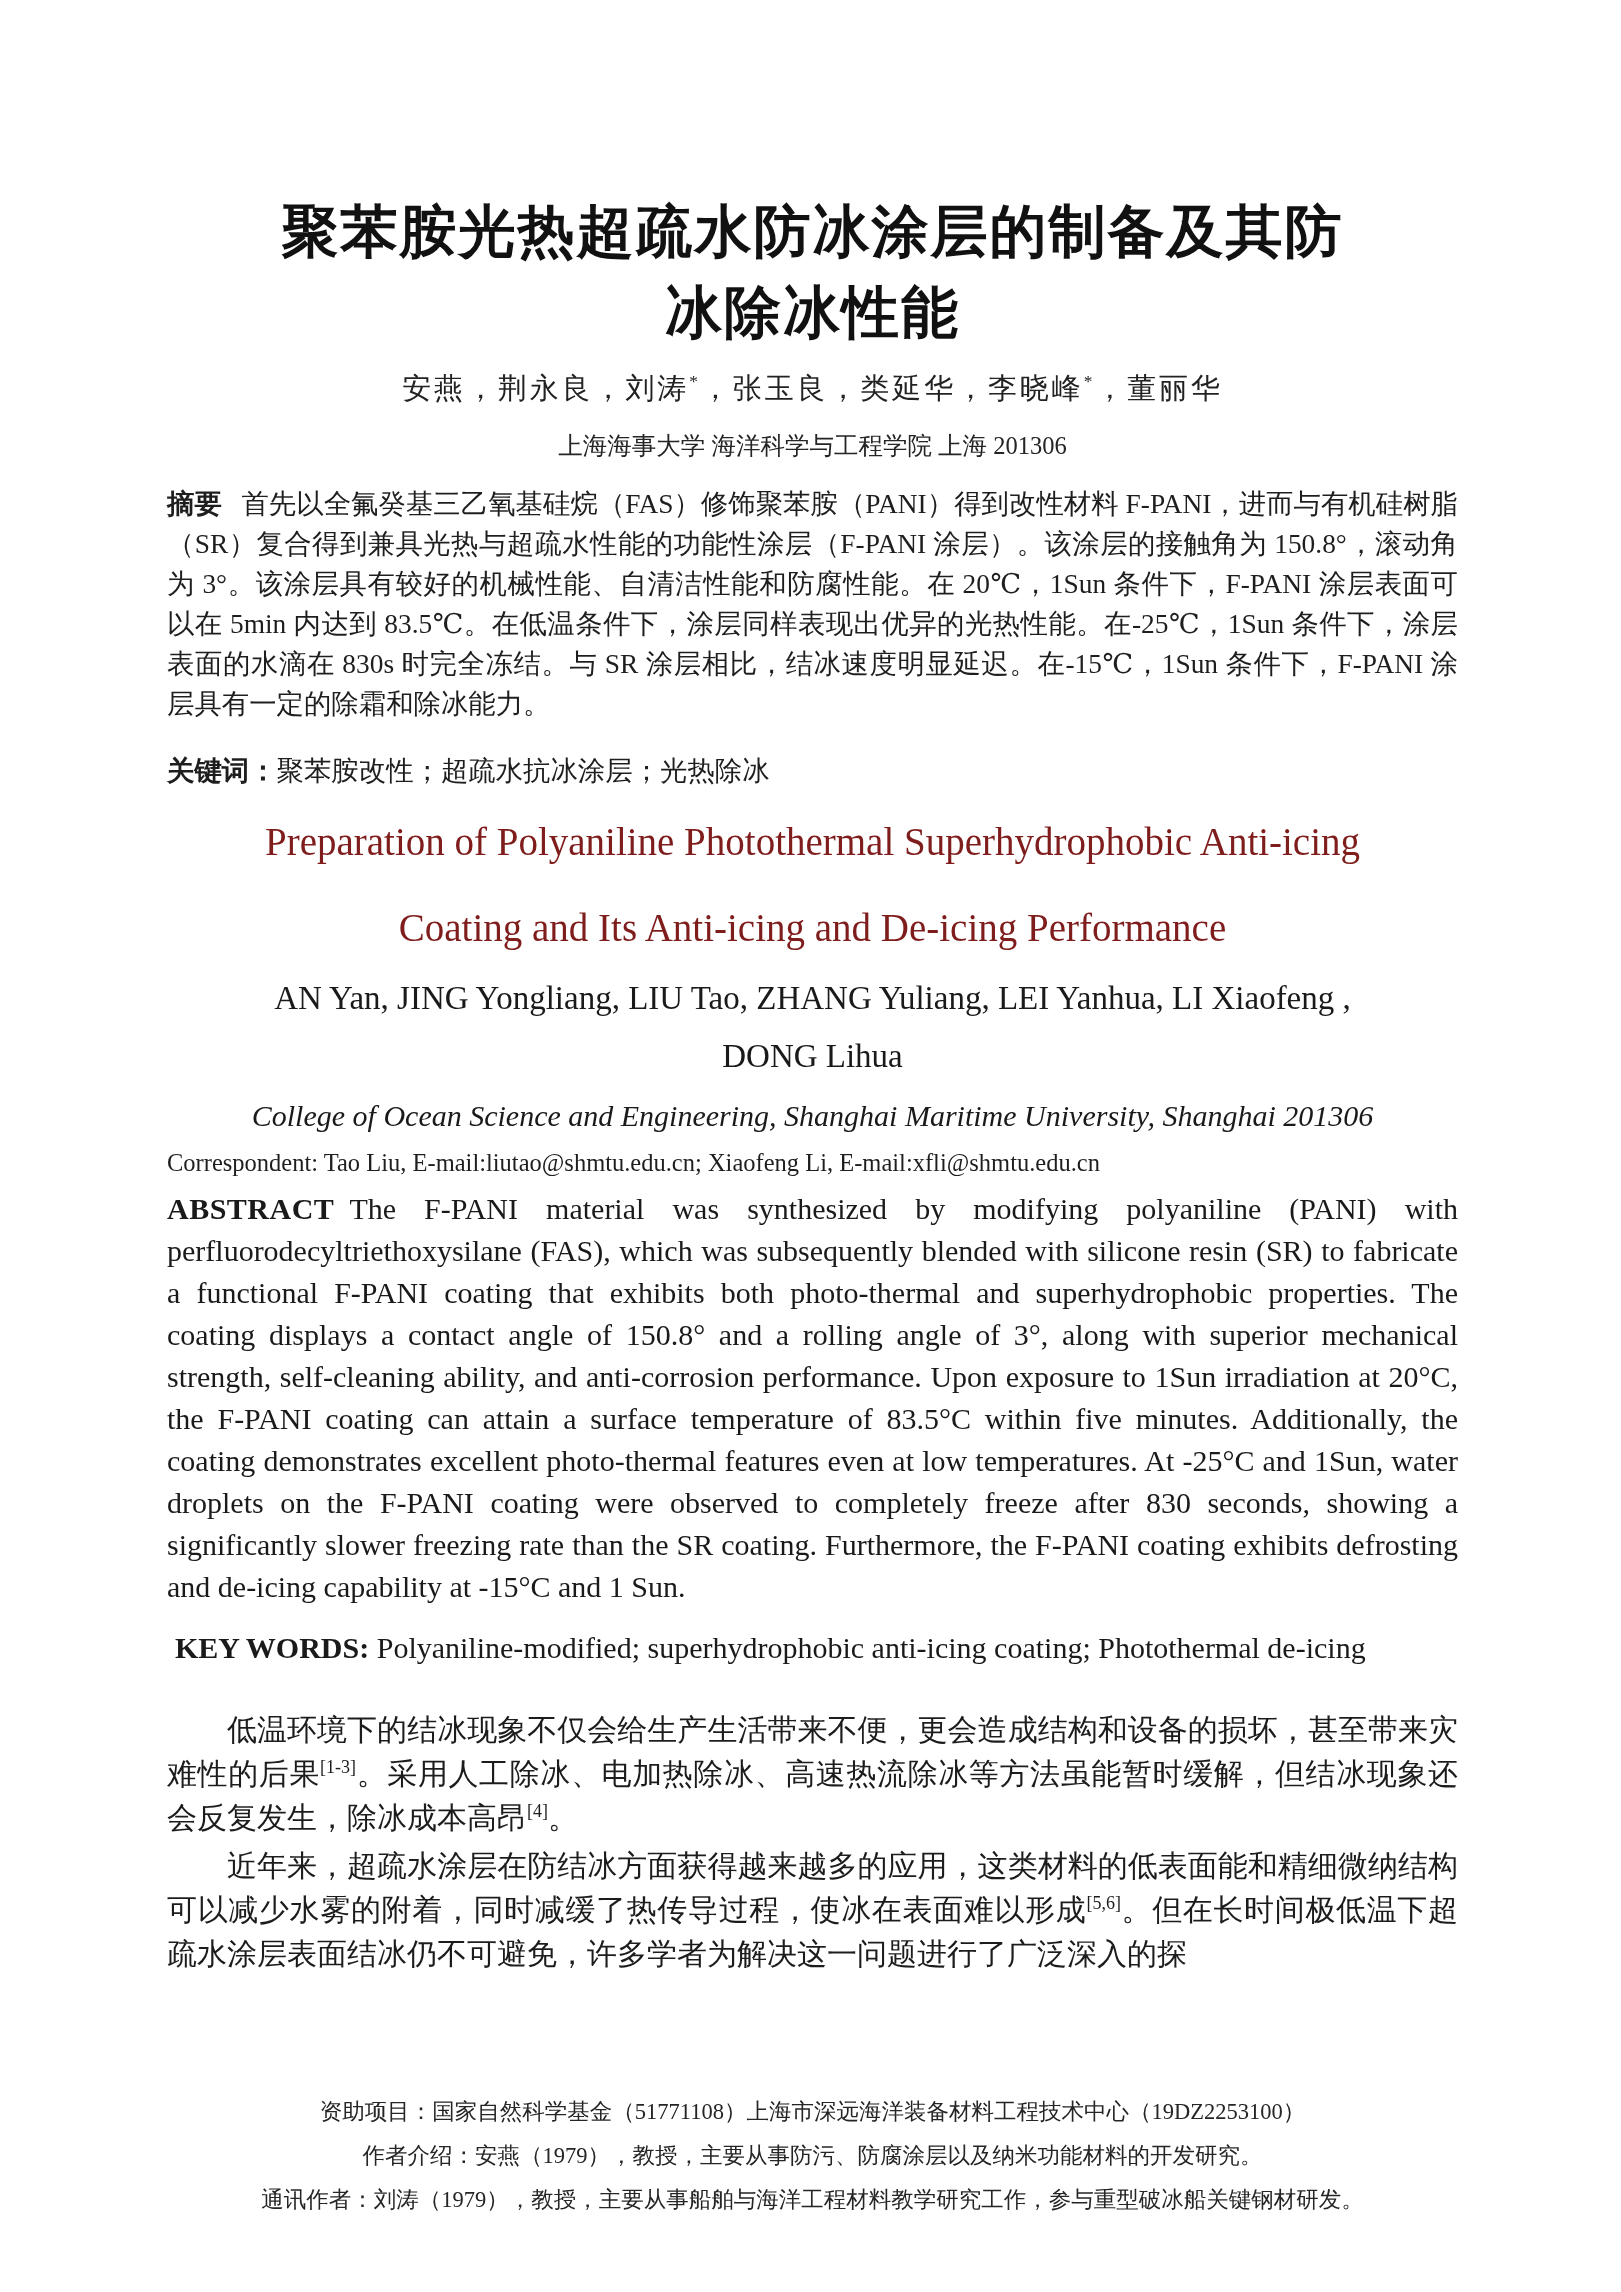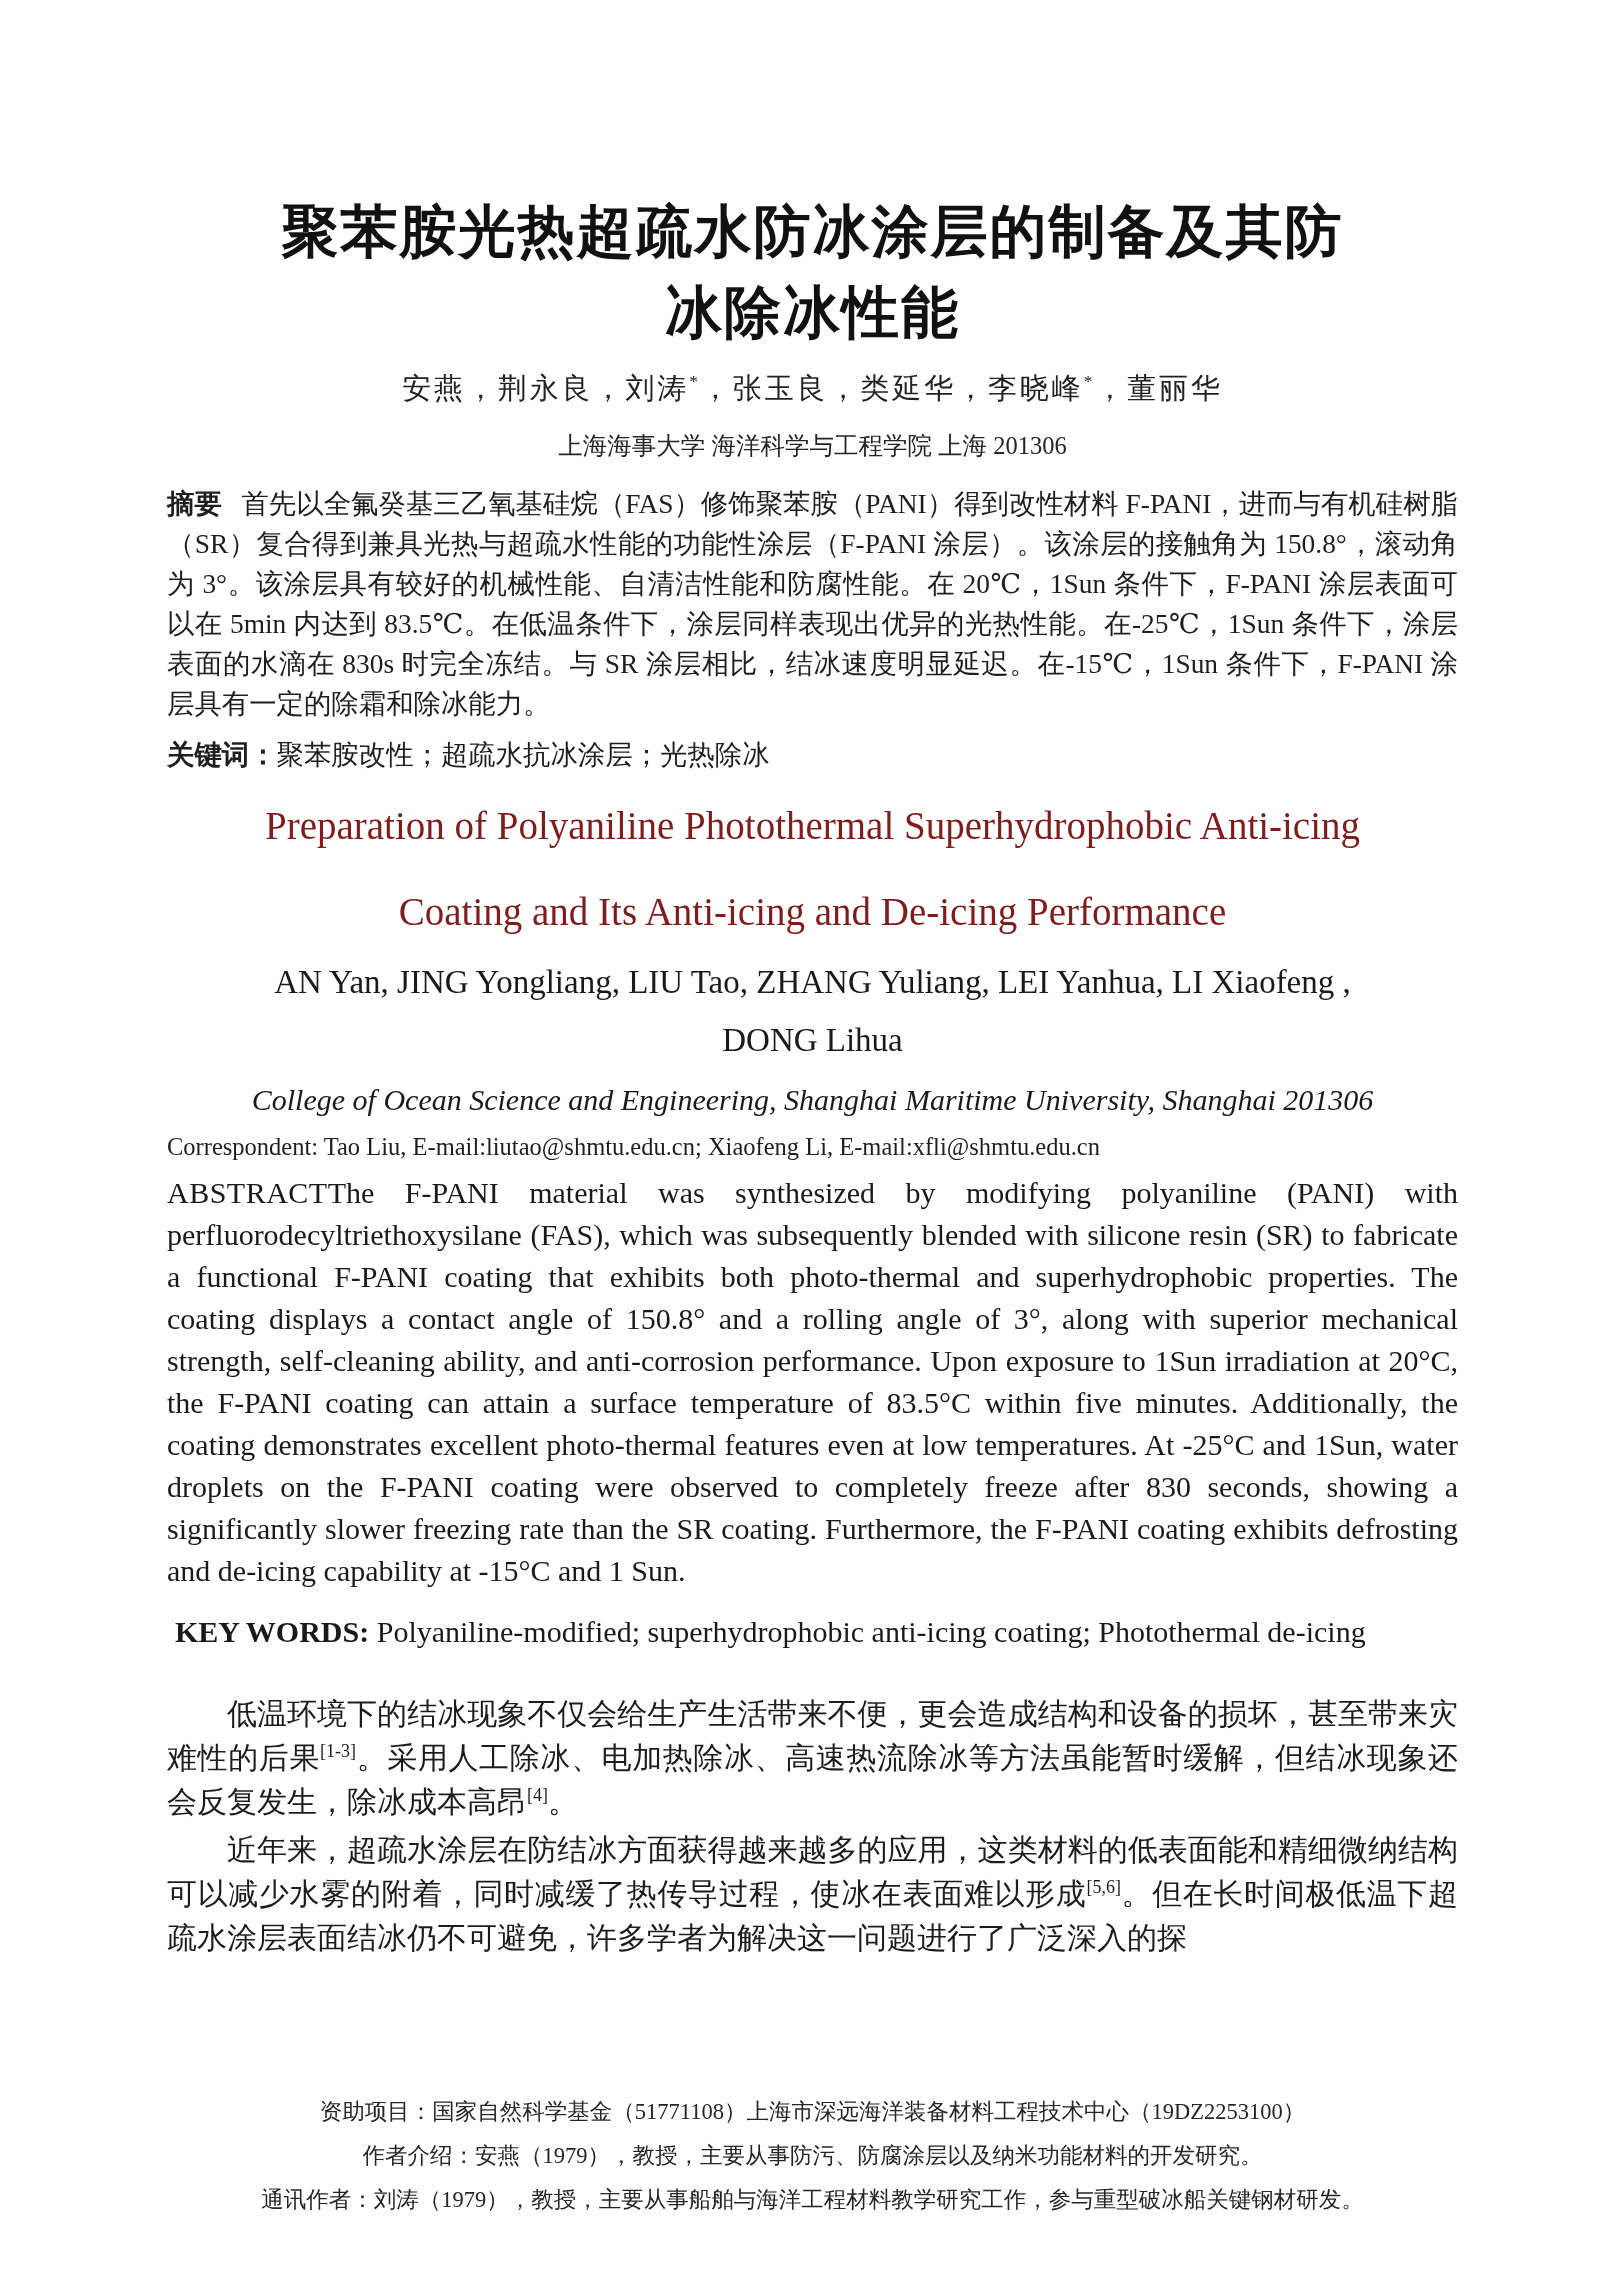--- a/index.html
+++ b/index.html
@@ -43,21 +43,21 @@
     text-align: center;
     line-height: 32px;
     margin-bottom: 21.6px;
     color: #252525;
   }
 
   .abstract-cn {
     font-size: 27.4px;
     line-height: 40px;
     text-align: justify;
-    margin-bottom: 11px;
+    margin-bottom: 27px;
     color: #1e1e1e;
   }
   .abstract-cn .label { font-weight: 700; margin-right: 19.6px; }
 
   .keywords-cn {
     font-size: 27.4px;
     line-height: 40px;
     margin-bottom: 25.5px;
     color: #1e1e1e;
   }
@@ -98,21 +98,21 @@
     margin-bottom: 9.8px;
     color: #1e1e1e;
   }
 
   .abstract-en {
     font-size: 30px;
     line-height: 42px;
     text-align: justify;
     color: #1a1a1a;
   }
-  .abstract-en .label { font-weight: 400; letter-spacing: 0.5px; margin-right: 0; }
+  .abstract-en .label { font-weight: 700; letter-spacing: 0.5px; margin-right: 15px; }
 
   .keywords-en {
     font-size: 30px;
     line-height: 42px;
     margin-top: 19.6px;
     margin-bottom: 39px;
     color: #1a1a1a;
     margin-left: 8px;
   }
   .keywords-en .label { font-weight: 700; }

